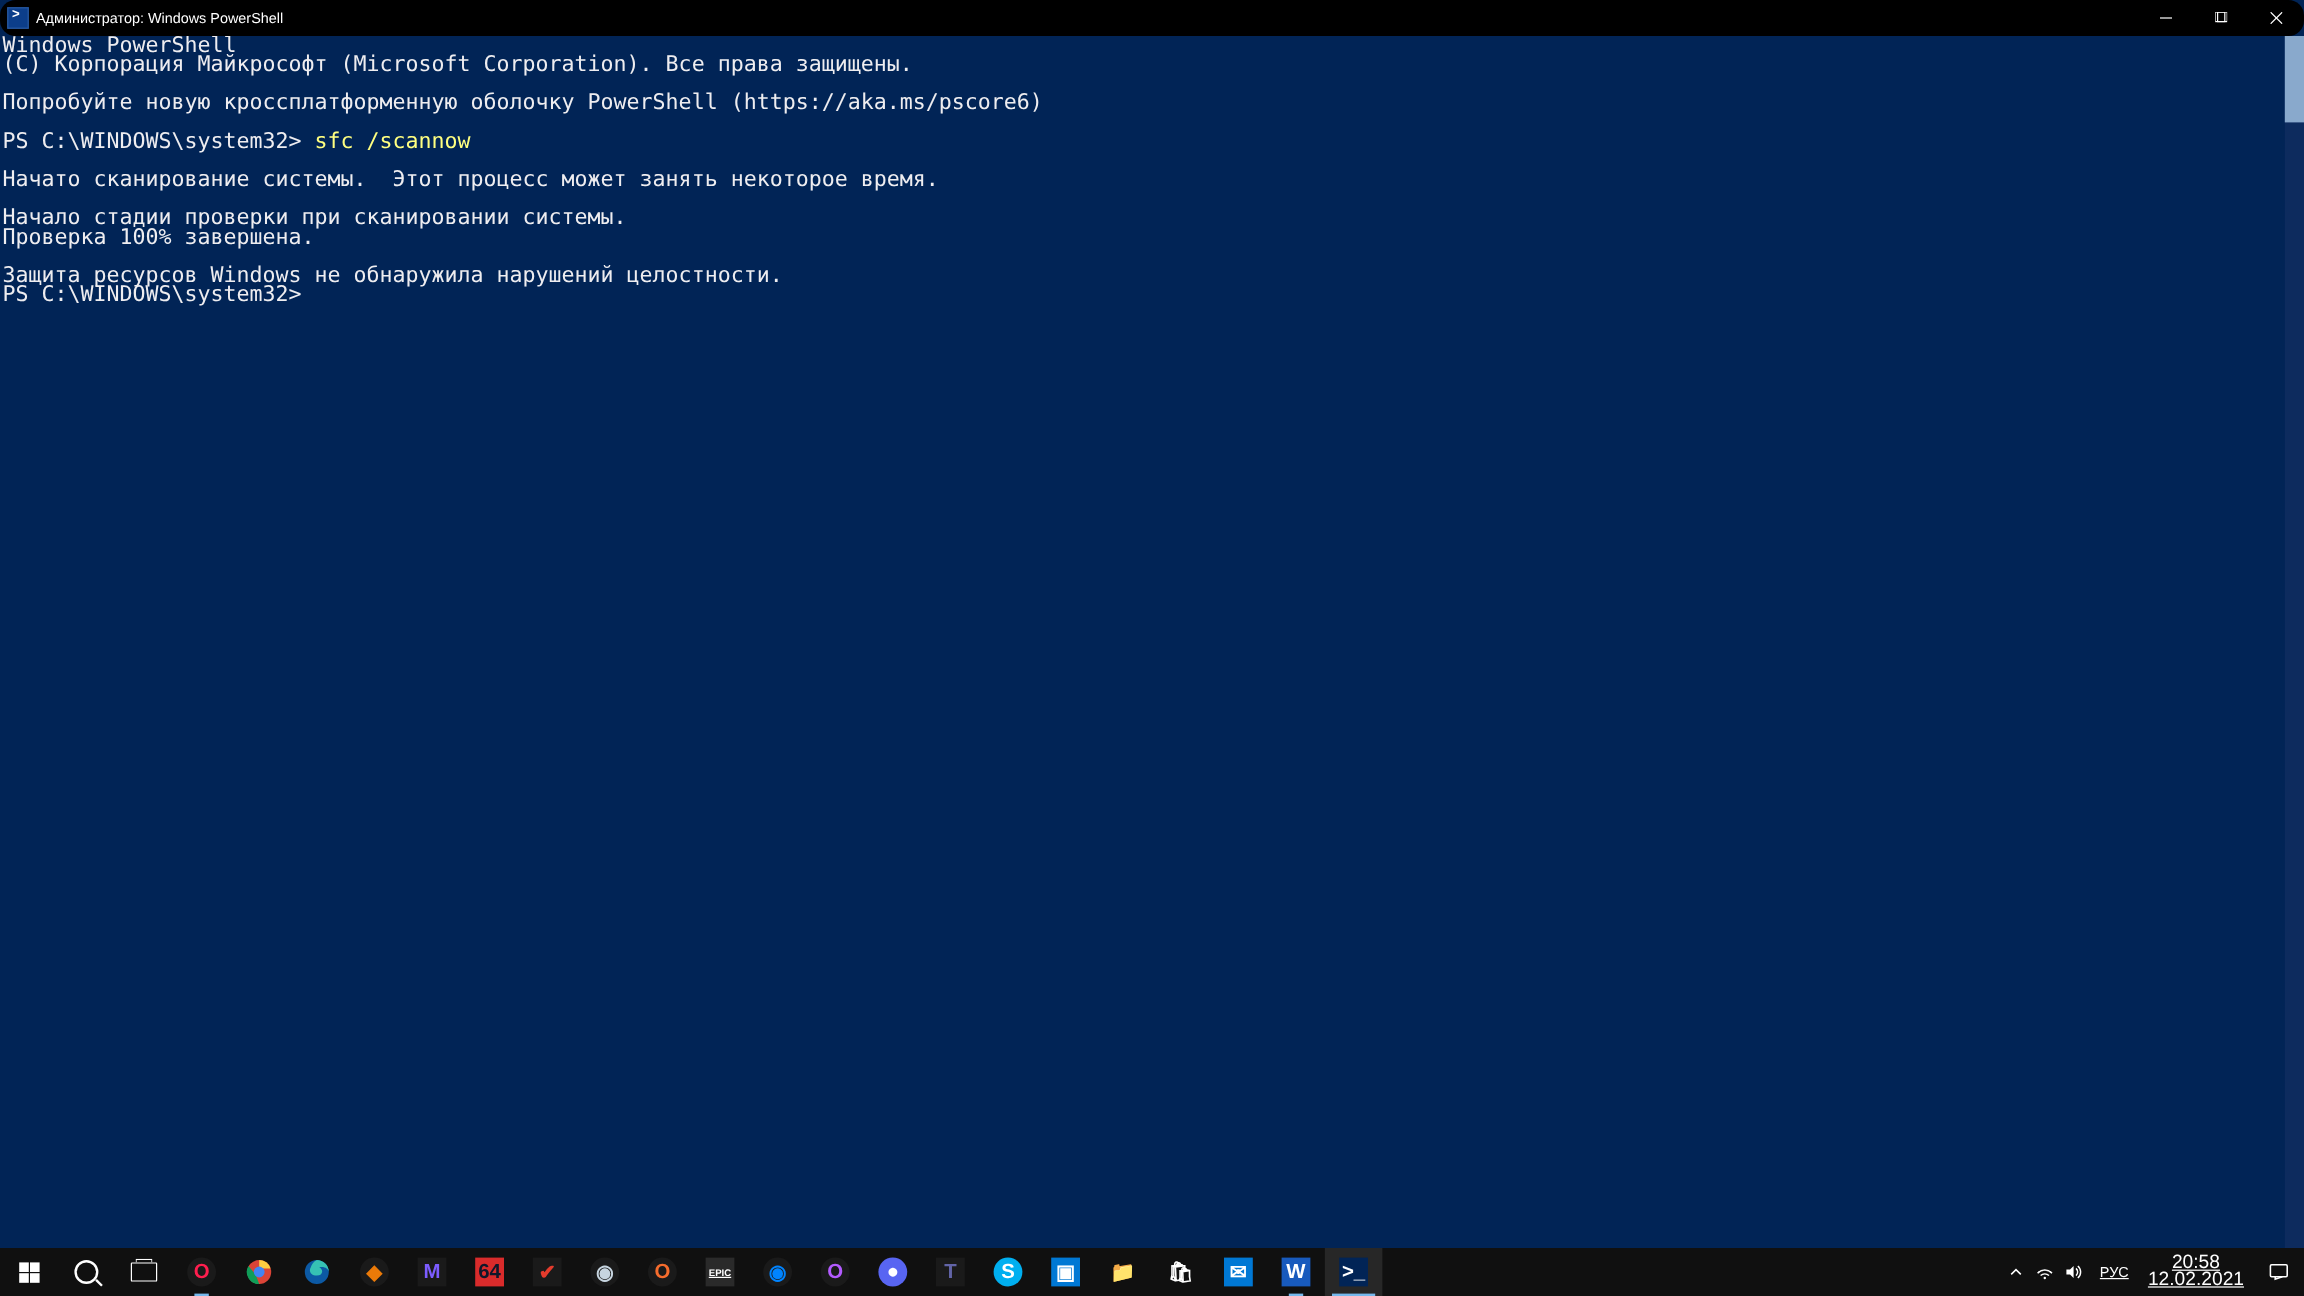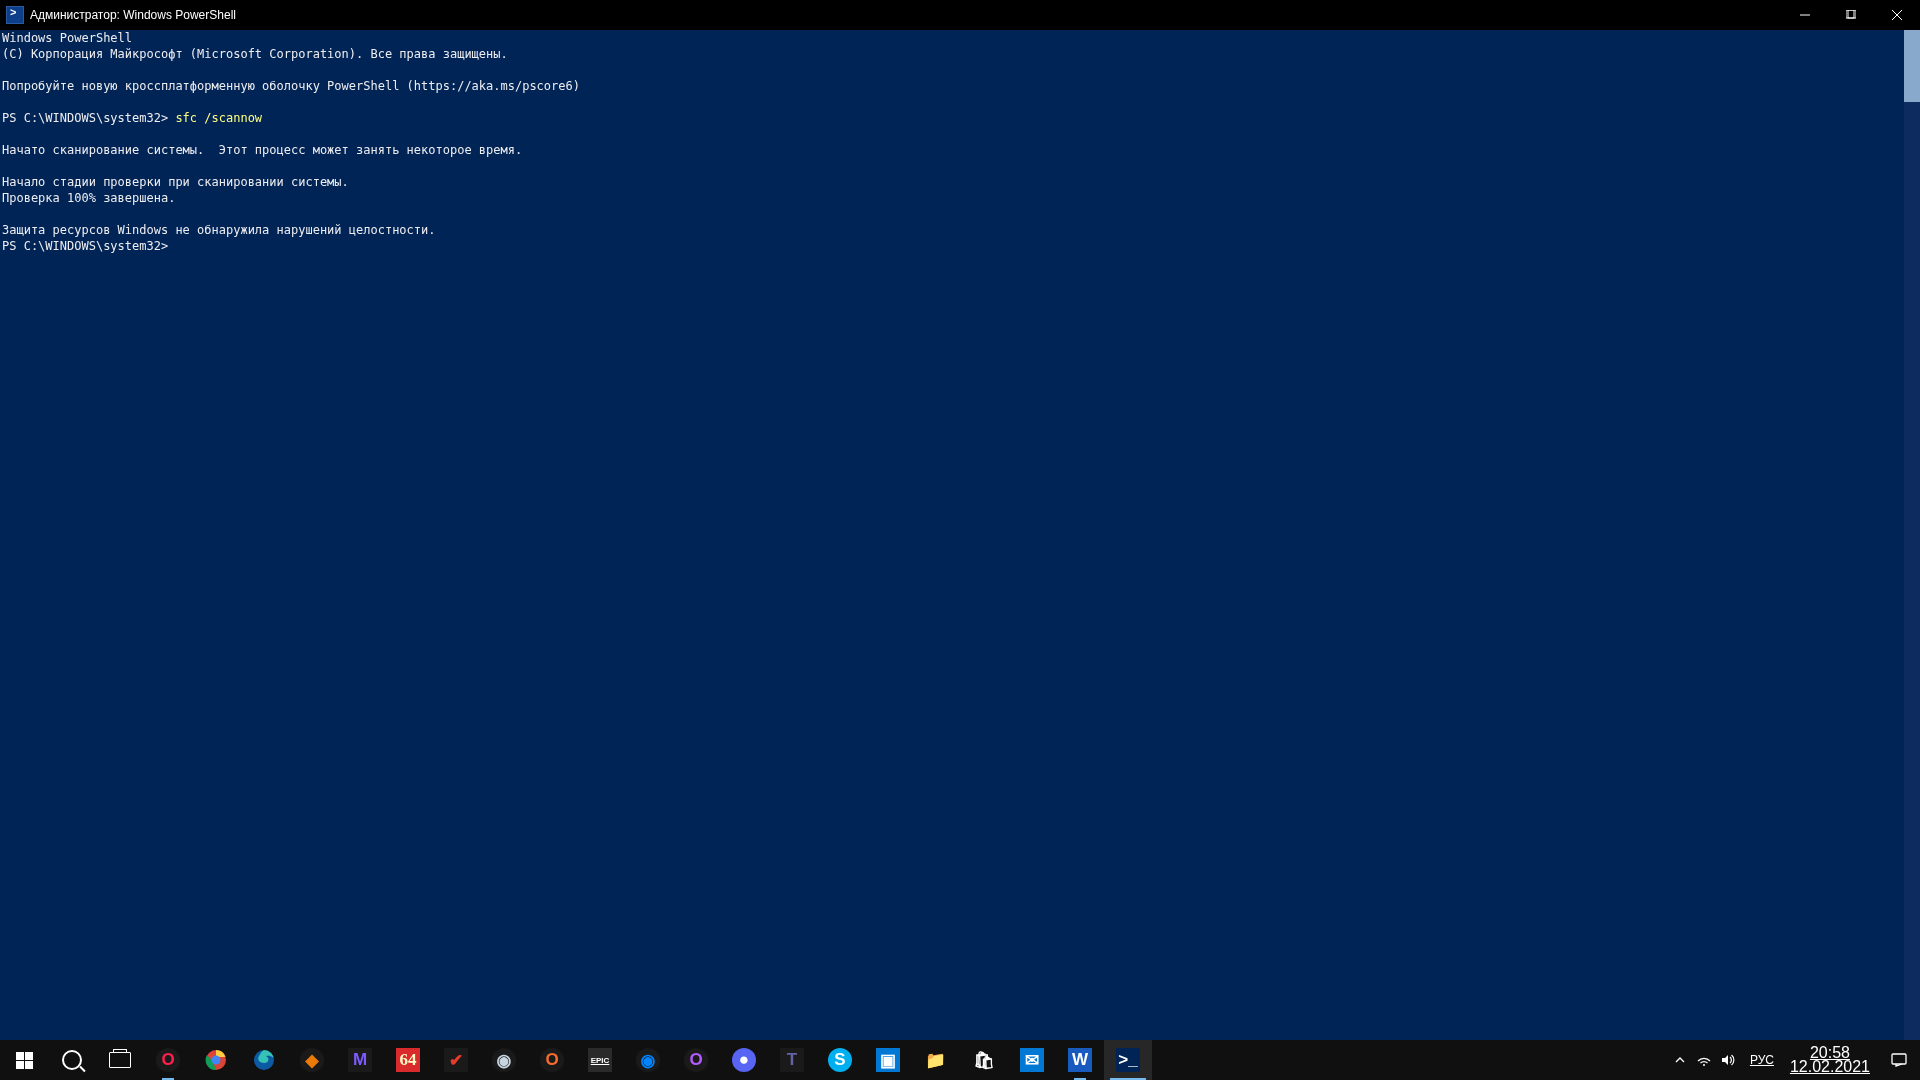--- a/index.html
+++ b/index.html
@@ -1,25 +1,25 @@
 <!DOCTYPE html>
 <html><head>
 <meta charset="utf-8">
 <style>
   html,body{margin:0;padding:0;width:1920px;height:1080px;overflow:hidden;background:#000;font-family:Consolas,'Lucida Console',monospace;}
   .window{position:absolute;top:0;left:0;right:0;bottom:40px;background:#012456;display:flex;flex-direction:column;}
-  .titlebar{height:30px;background:#000;display:flex;align-items:center;color:#fff;font-family:'Segoe UI',Tahoma,sans-serif;font-size:12px;}
+  .titlebar{height:30px;background:#000;display:flex;align-items:center;color:#fff;font-family:'Segoe UI',Tahoma,sans-serif;font-size:12px;border-radius:13px;}
   .titlebar .ps-icon{width:16px;height:16px;margin:0 6px 0 6px;background:#0c3e8a;border:1px solid #2a5aa0;position:relative;}
   .titlebar .ps-icon::after{content:">";position:absolute;left:3px;top:-1px;color:#fff;font-size:11px;font-weight:bold;}
   .titlebar .title{flex:none;}
   .titlebar .spacer{flex:1;}
   .titlebar .winbtn{width:46px;height:30px;display:flex;align-items:center;justify-content:center;color:#fff;}
   .titlebar .winbtn svg{width:10px;height:10px;stroke:#fff;stroke-width:1;fill:none;}
   .terminal-wrap{flex:1;position:relative;}
-  .terminal{position:absolute;inset:0;padding:0 0 0 2px;color:#eeedf0;font-size:12px;line-height:16px;white-space:pre;overflow:hidden;}
+  .terminal{position:absolute;inset:0;padding:0 0 0 2px;color:#eeedf0;font-size:18px;line-height:16px;white-space:pre;overflow:hidden;}
   .cmd{color:#ffff80;}
   .scrollbar{position:absolute;top:0;right:0;width:16px;height:100%;background:#0d2b5e;}
   .scrollbar .thumb{position:absolute;top:0;left:0;right:0;height:72px;background:#89a9cc;}
   
   .taskbar{position:absolute;left:0;right:0;bottom:0;height:40px;background:#101010;display:flex;align-items:stretch;color:#fff;font-family:'Segoe UI',Tahoma,sans-serif;}
   .task-left{display:flex;align-items:stretch;}
   .tbtn{width:48px;display:flex;align-items:center;justify-content:center;position:relative;}
   .tbtn.active{background:#272727;}
   .tbtn .underline{position:absolute;left:6px;right:6px;bottom:0;height:2px;background:#76b9ed;}
   .tbtn .underline.short{left:18px;right:18px;}
@@ -129,21 +129,21 @@
           </svg>
         </div>
       </div>
       <div class="tbtn">
         <div class="icon txt circle" style="background: rgb(26, 26, 26); color: rgb(235, 122, 8);">◆</div>
       </div>
       <div class="tbtn">
         <div class="icon txt" style="background: rgb(26, 26, 26); color: rgb(124, 92, 255);">M</div>
       </div>
       <div class="tbtn">
-        <div class="icon txt" style="background: rgb(217, 43, 43); color: #fef9c3; font-family: Liberation Serif, serif;">64</div>
+        <div class="icon txt" style="background: rgb(217, 43, 43); color: #0f172a;">64</div>
       </div>
       <div class="tbtn">
         <div class="icon txt" style="background: rgb(26, 26, 26); color: rgb(228, 59, 44);">✔</div>
       </div>
       <div class="tbtn">
         <div class="icon txt circle" style="background: rgb(26, 26, 26); color: rgb(199, 213, 224);">◉</div>
       </div>
       <div class="tbtn">
         <div class="icon txt circle" style="background: rgb(26, 26, 26); color: rgb(245, 108, 45);">O</div>
       </div>

